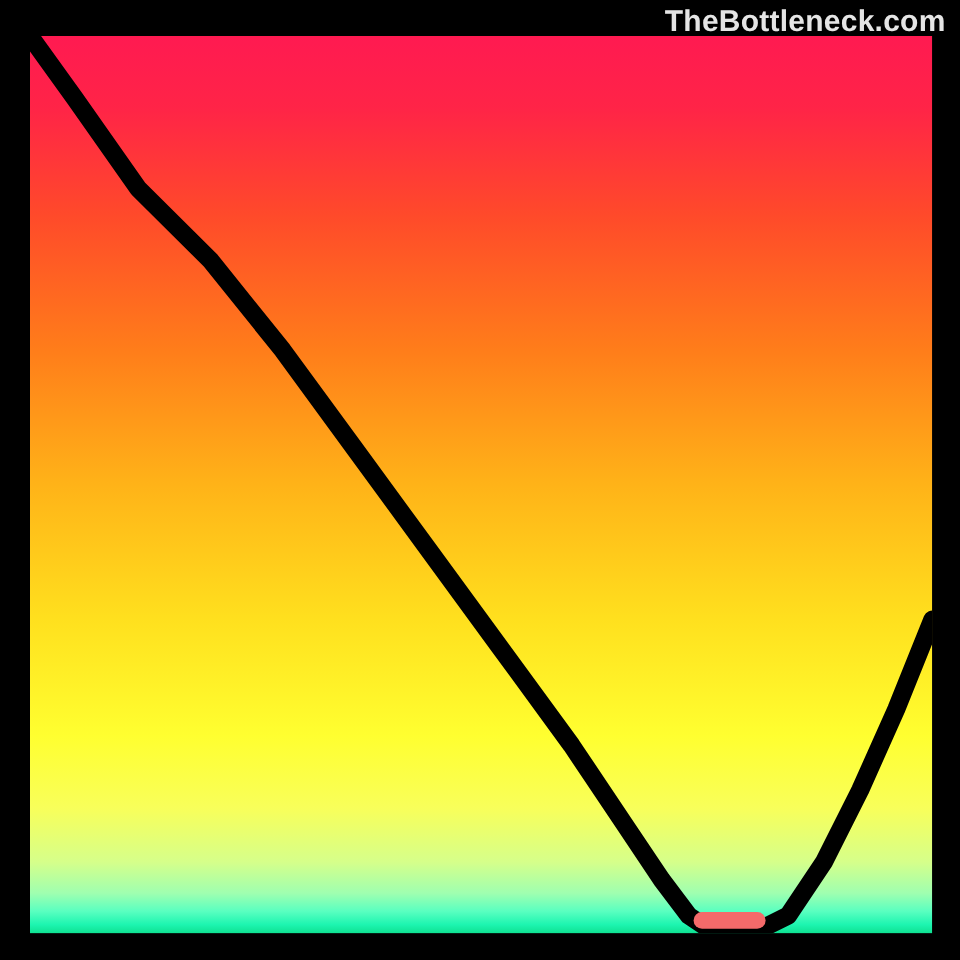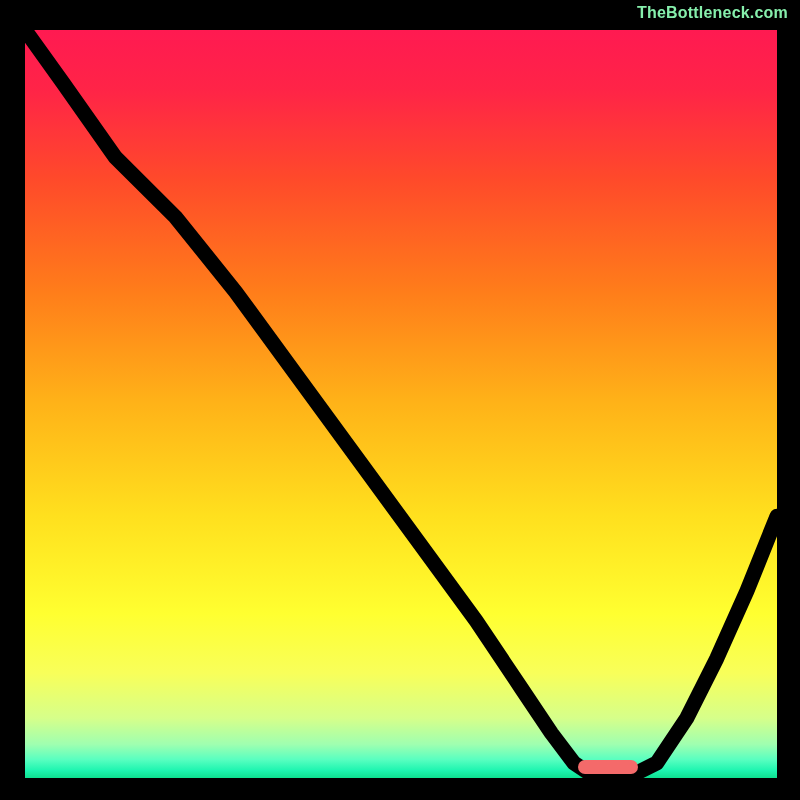--- a/index.html
+++ b/index.html
@@ -8,23 +8,23 @@
     width: 800px;
     height: 800px;
     position: relative;
     background: #000;
   }
   .watermark {
     position: absolute;
     top: 4px;
     right: 12px;
     font-family: Arial, Helvetica, sans-serif;
-    font-size: 16px;
+    font-size: 25px;
     font-weight: 600;
-    color: #86efac;
+    color: #e5e5e5;
     letter-spacing: 0.2px;
     z-index: 20;
   }
   .plot-frame {
     position: absolute;
     left: 25px;
     top: 30px;
     width: 752px;
     height: 748px;
     background: #000;

